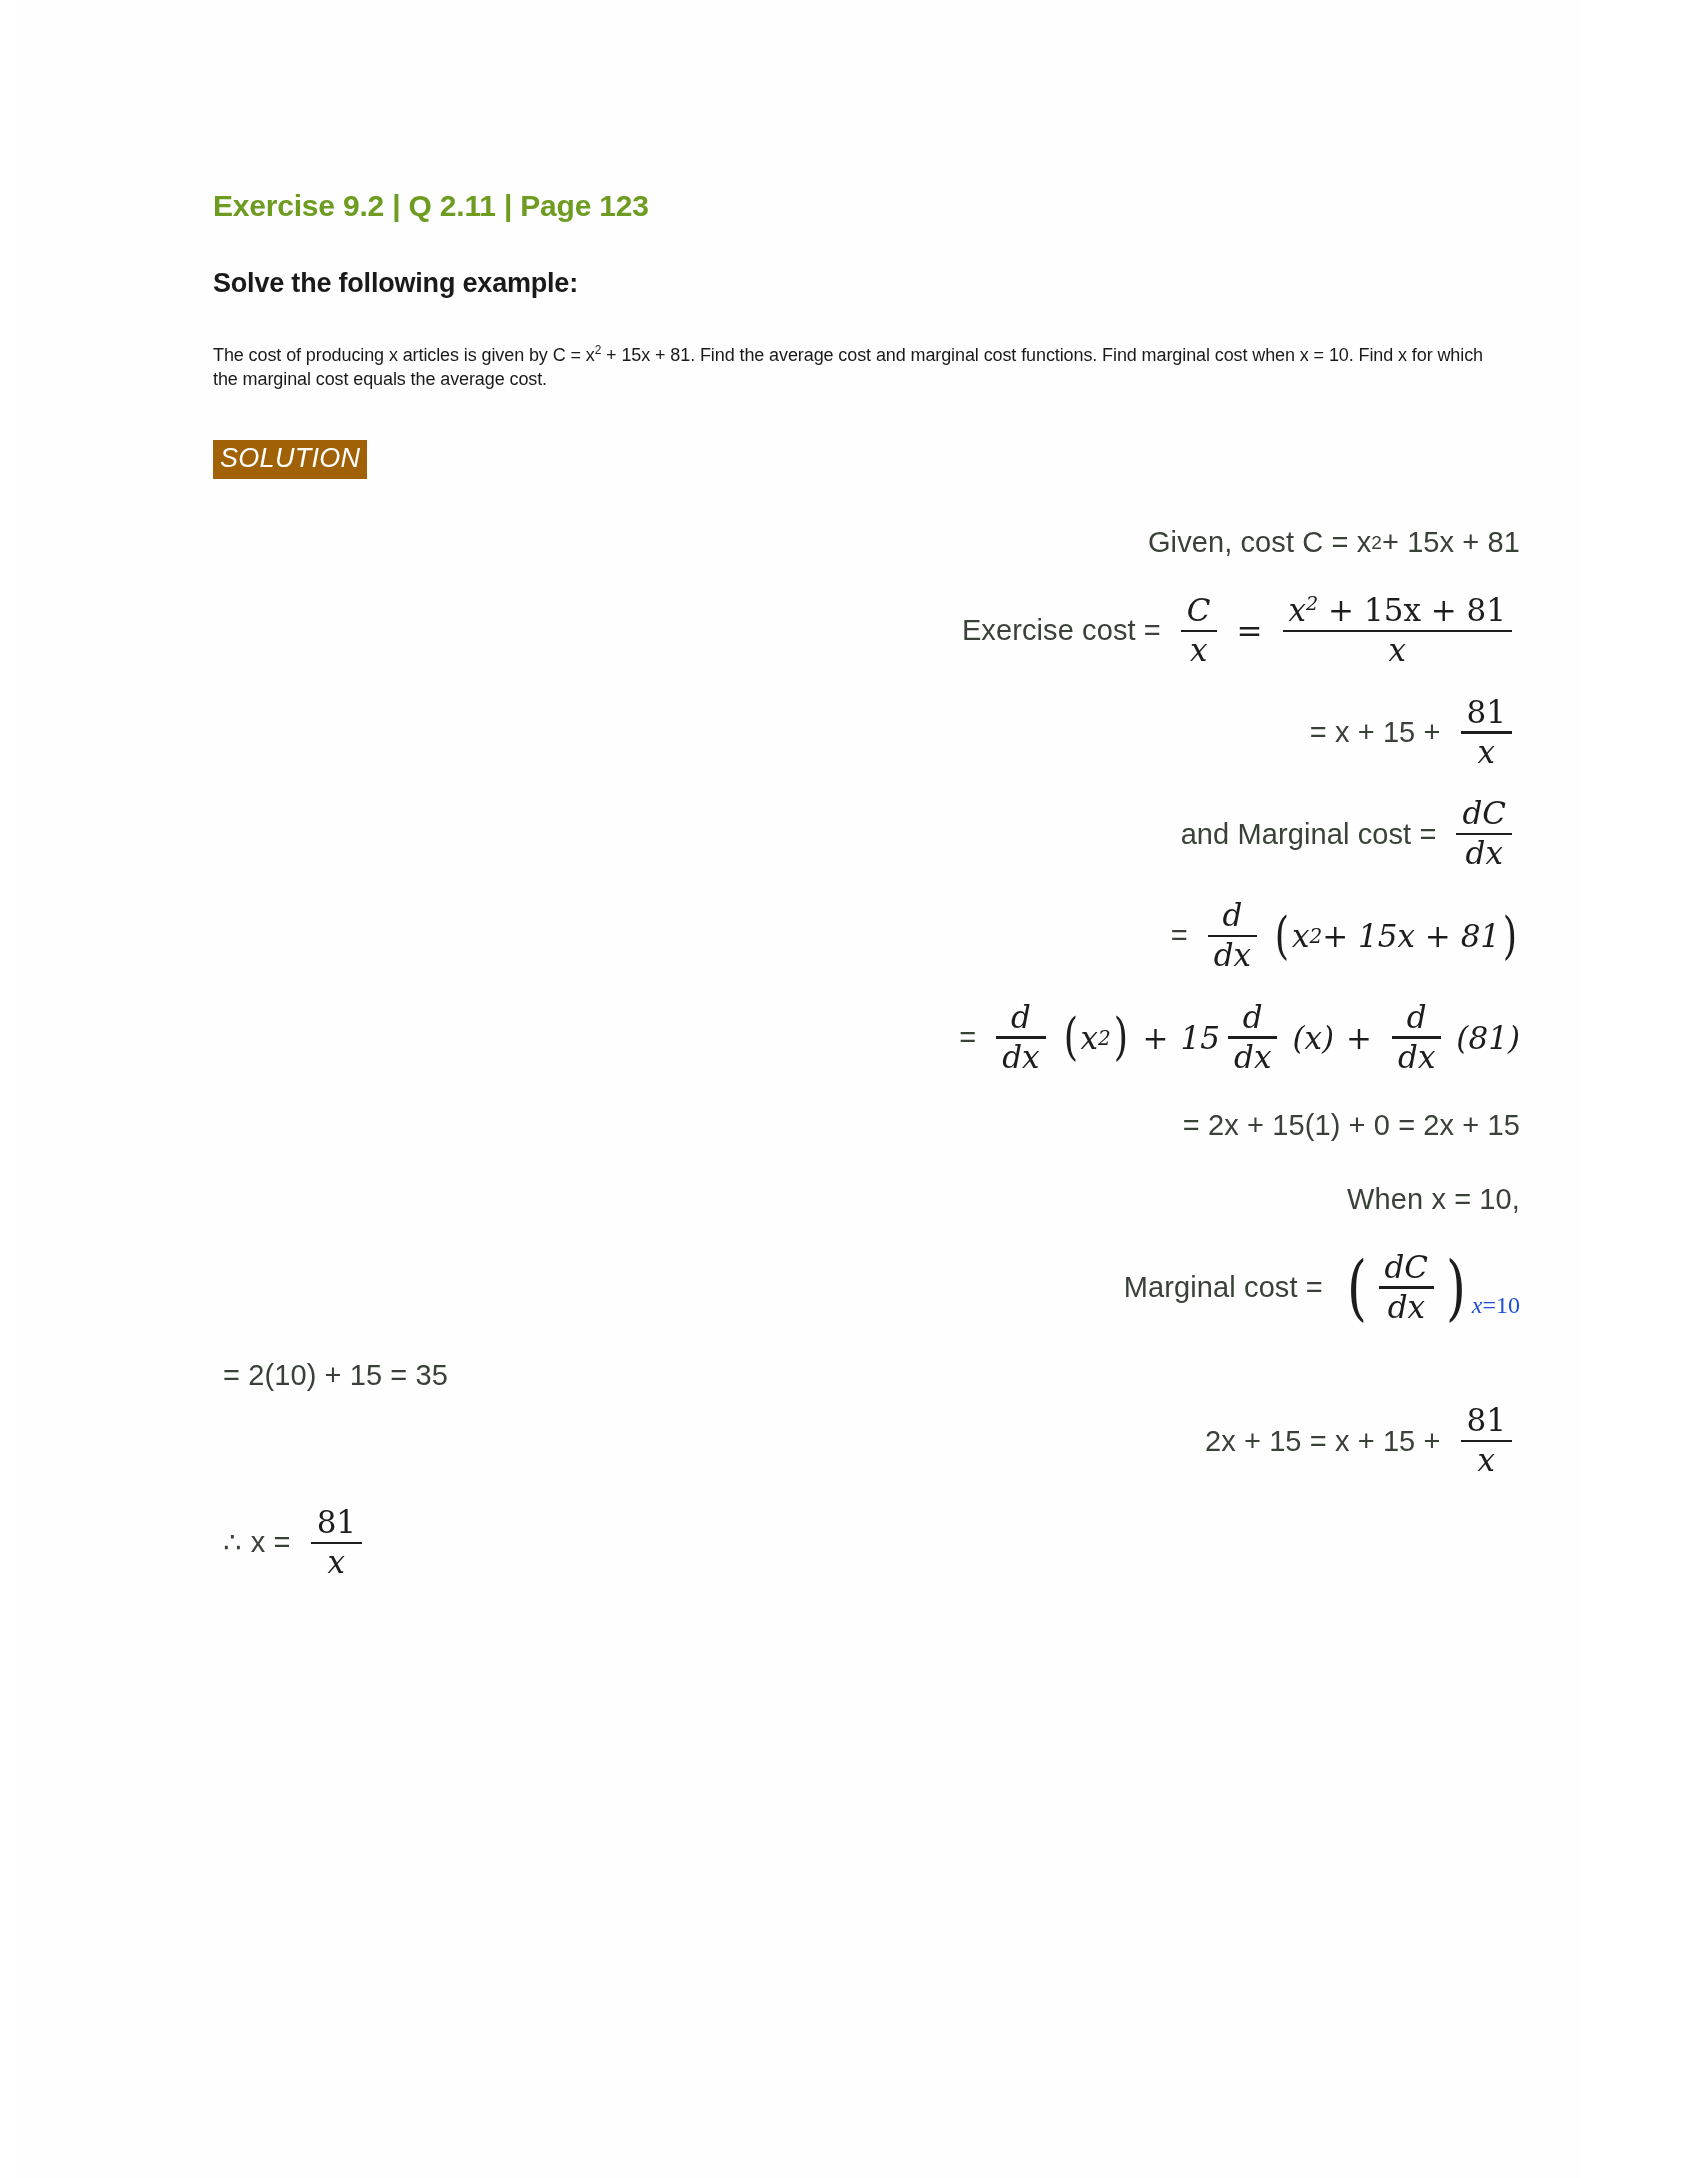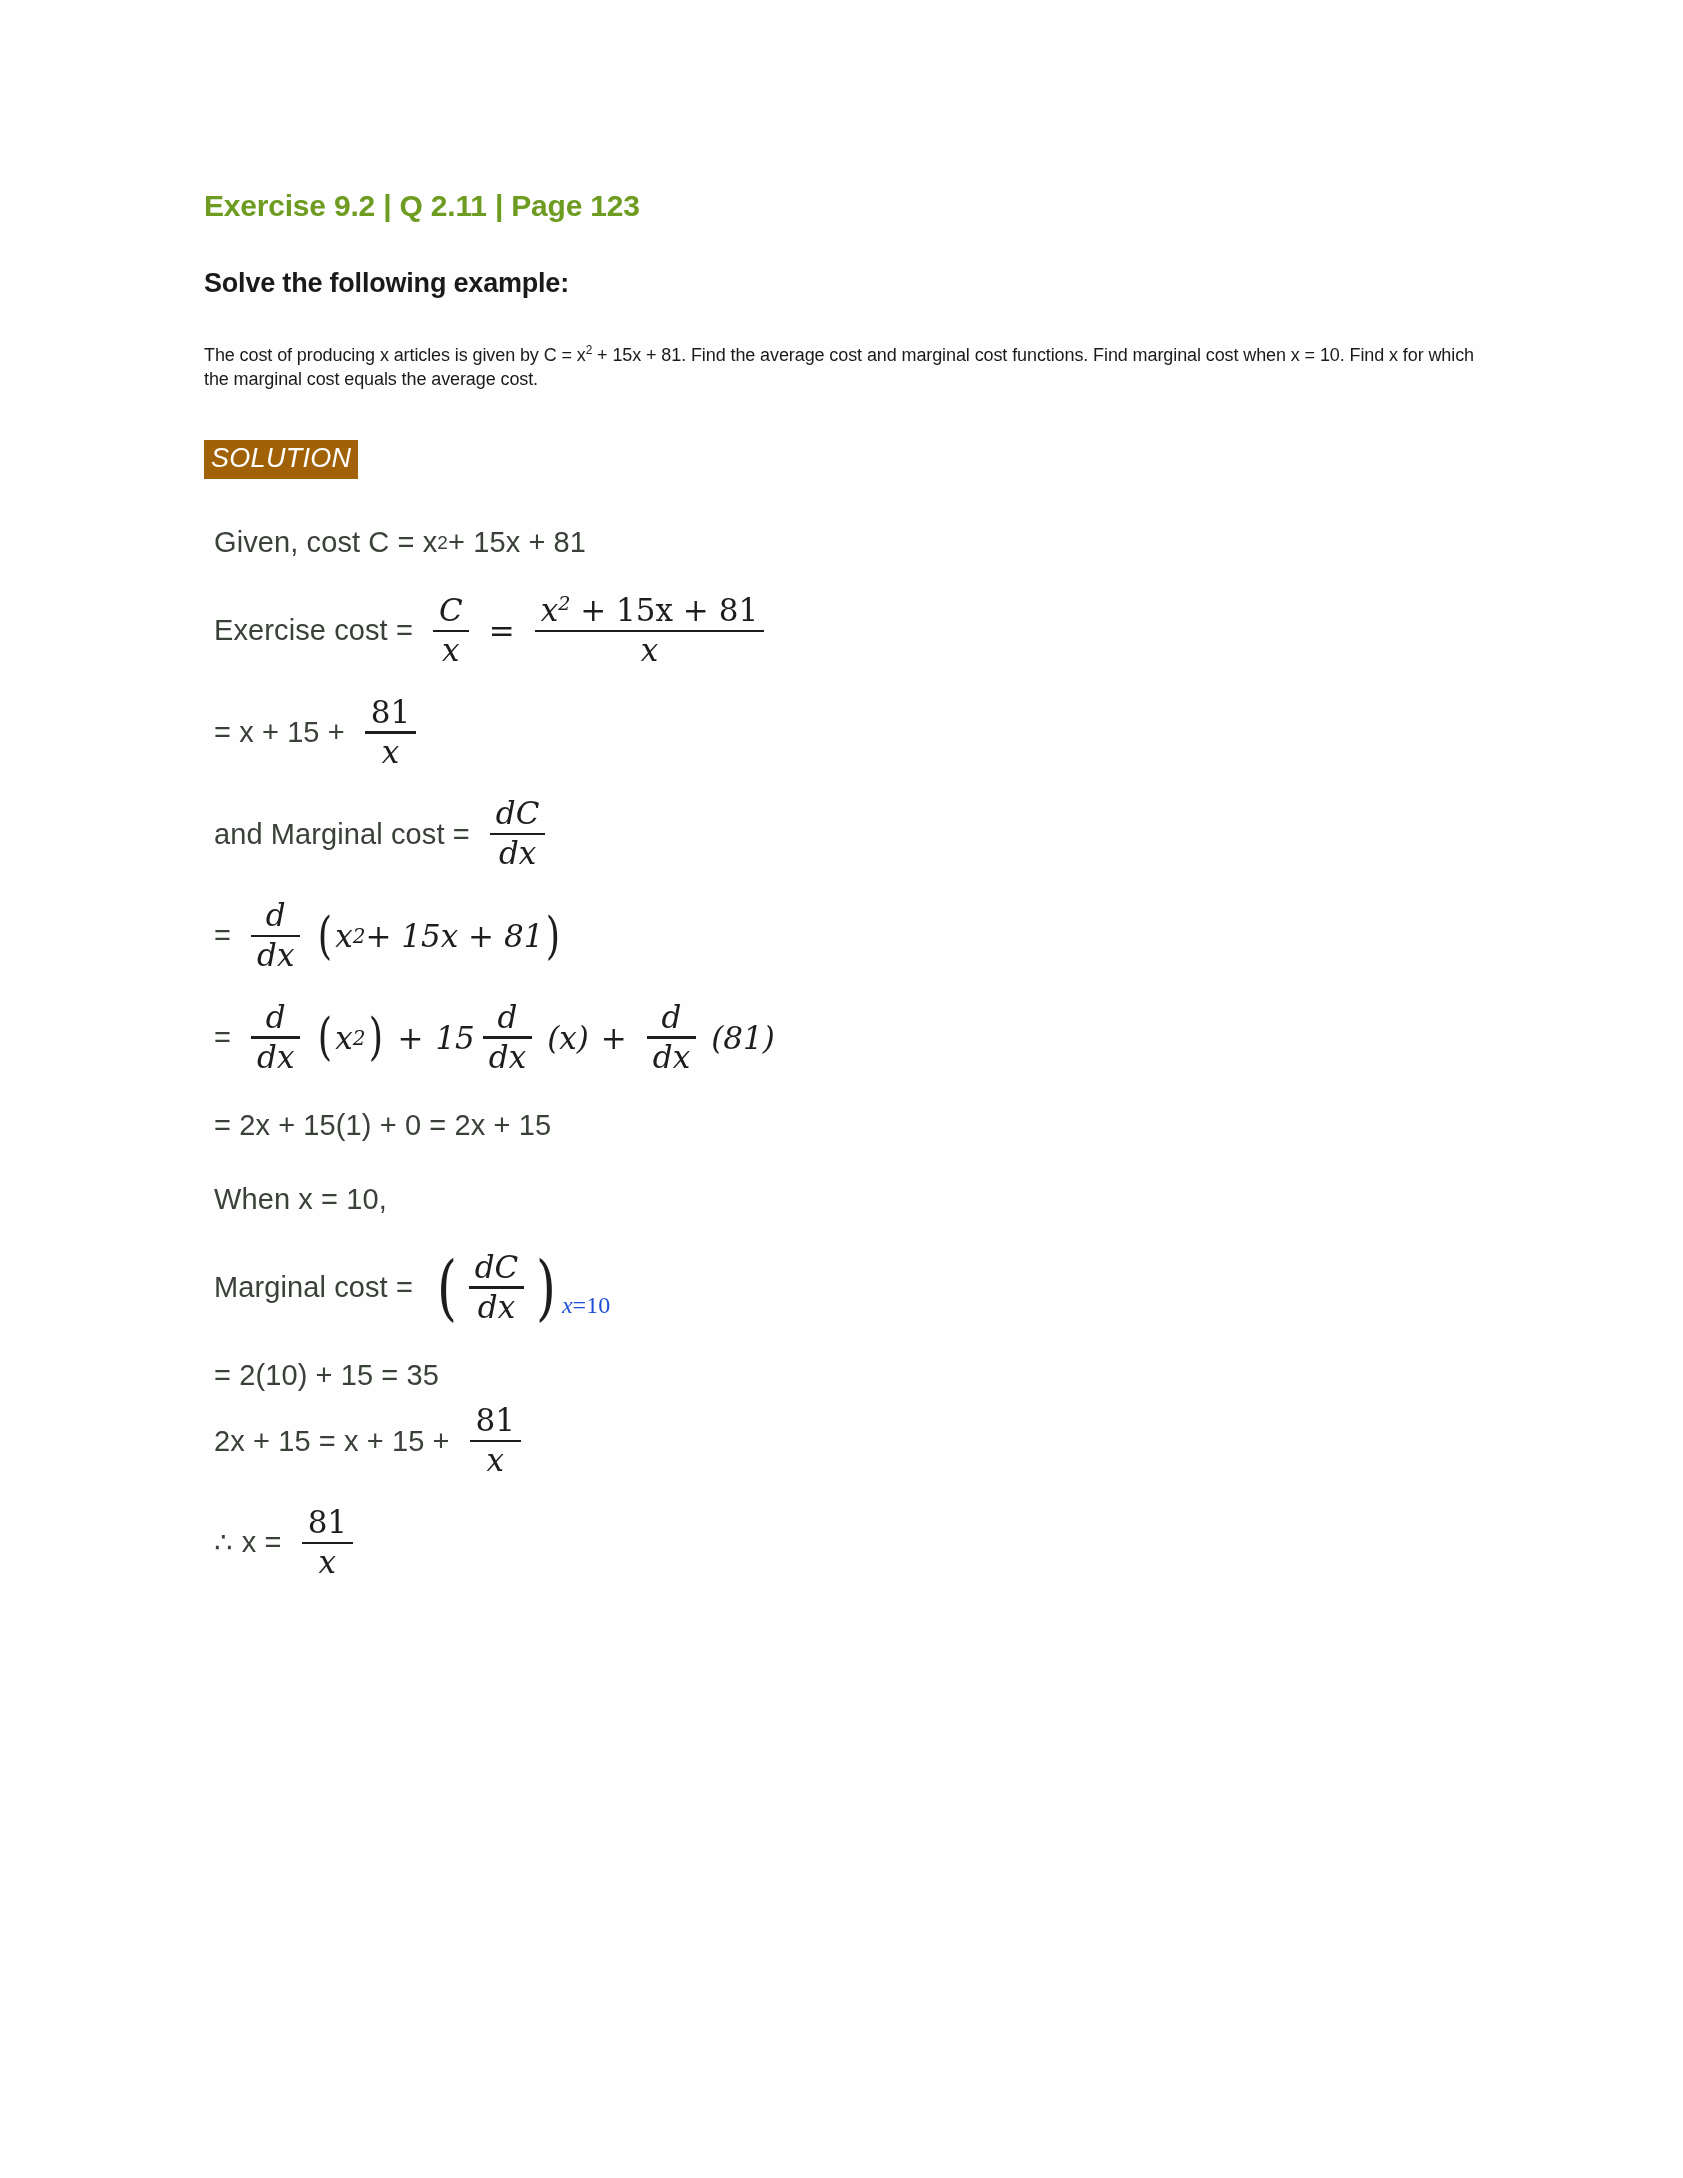--- a/index.html
+++ b/index.html
@@ -9,21 +9,21 @@
   }
   body {
     width: 1683px;
     height: 2178px;
     position: relative;
     font-family: "Liberation Sans", sans-serif;
     overflow: hidden;
   }
   .page {
     position: absolute;
-    left: 8px; top: 0;
+    left: 17px; top: 0;
     width: 1517px;
     height: 2178px;
     background: #fefefe;
     padding-left: 48px;
   }
   .content {
     position: absolute;
     left: 196px;
     top: 188px;
     width: 1307px;
@@ -84,21 +84,21 @@
   }
   .sol-line {
     display: flex;
     align-items: center;
     flex-wrap: nowrap;
     margin-bottom: 22px;
     min-height: 44px;
     white-space: nowrap;
   }
   .sol-line.tight { margin-bottom: 8px; }
-  .sol-line.big   { margin-bottom: 30px; }
+  .sol-line.big   { margin-bottom: 30px; justify-content: flex-end; }
 
   .txt {
     font-family: "Liberation Sans", sans-serif;
     color: #3a4139;
     font-size: 29px;
     letter-spacing: 0.1px;
   }
   .sp { display: inline-block; width: 12px; }
   .sp-sm { display: inline-block; width: 7px; }
   .sp-lg { display: inline-block; width: 20px; }

